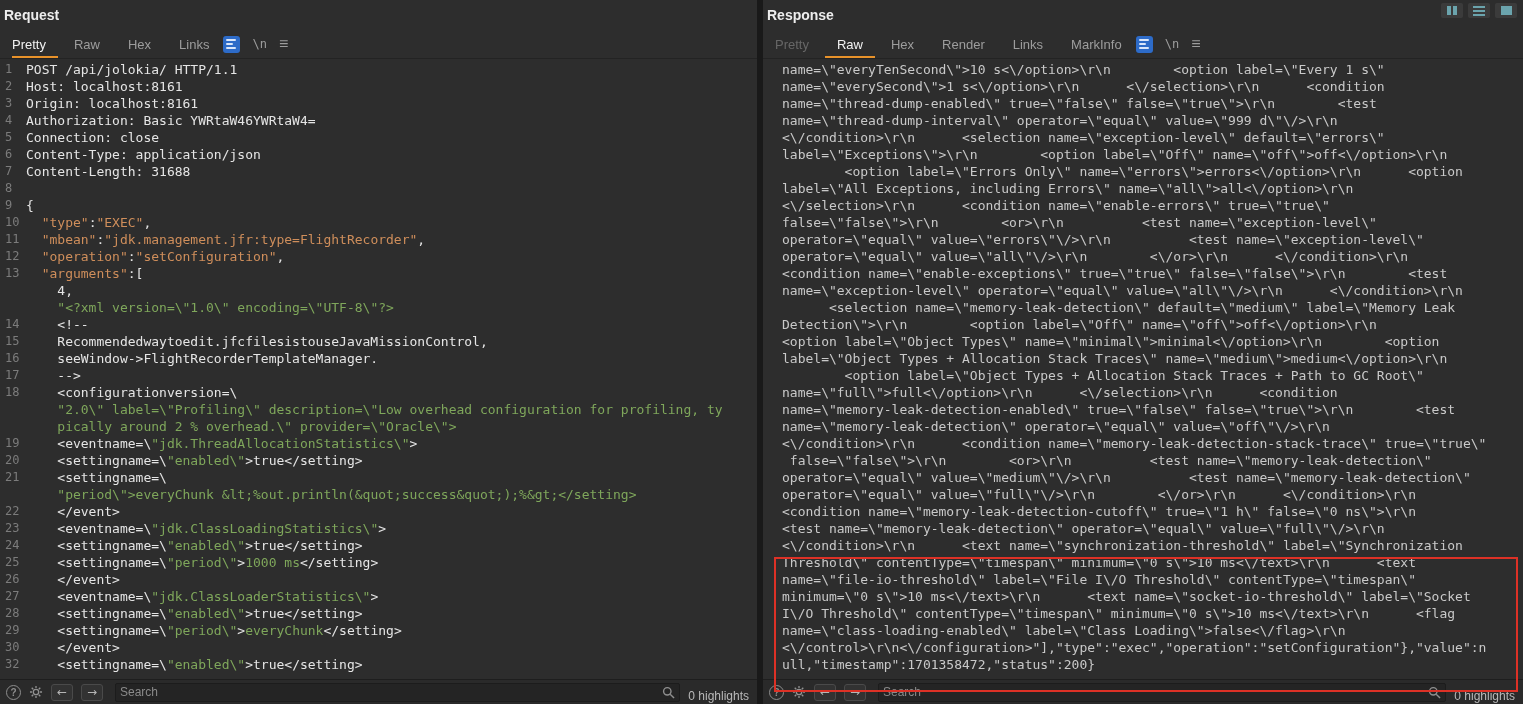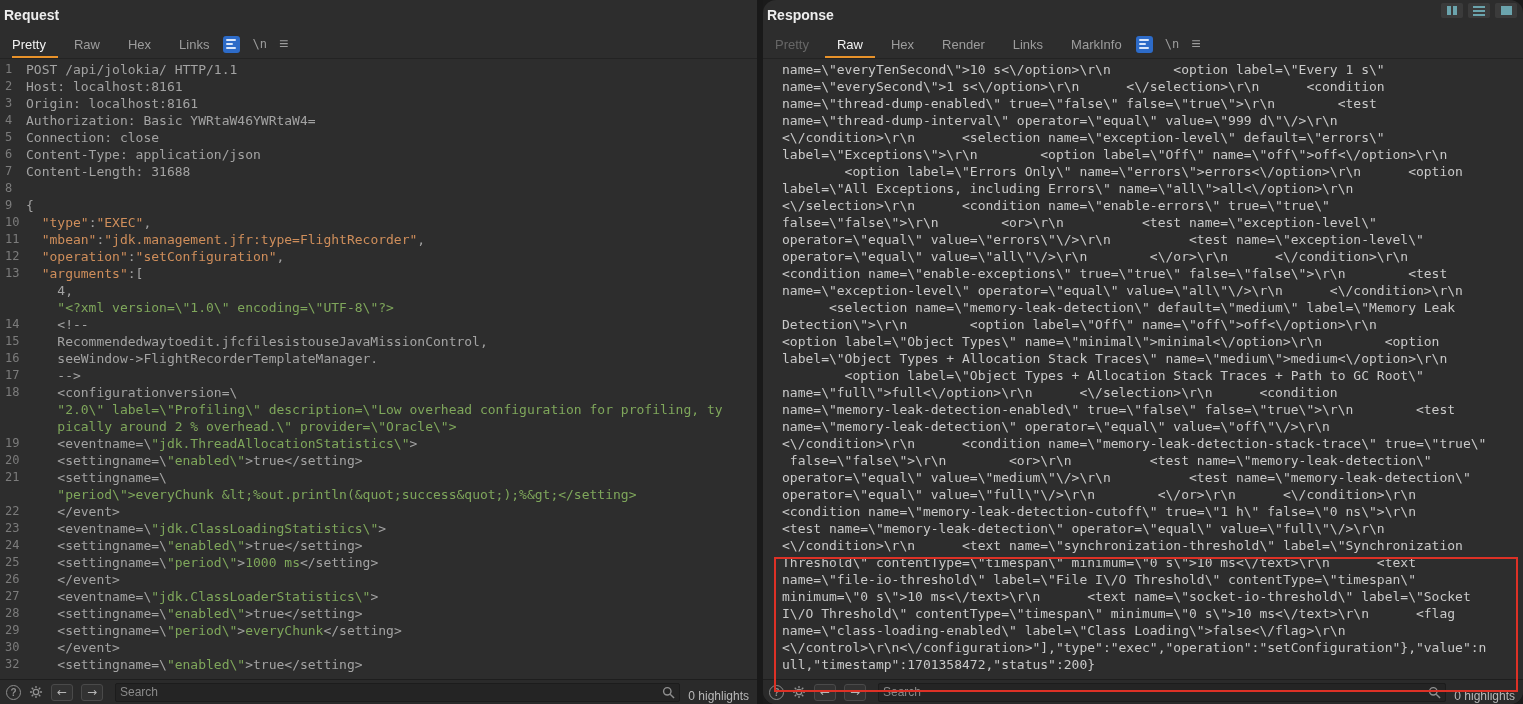--- a/index.html
+++ b/index.html
@@ -4,21 +4,21 @@
 <style>
   html,body { margin:0; padding:0; }
   body {
     width:1523px; height:704px; overflow:hidden;
     background:#1b1b1b; font-family:"Liberation Sans",sans-serif;
     -webkit-font-smoothing:antialiased;
   }
   .app { display:flex; width:1523px; height:704px; }
   .panel { display:flex; flex-direction:column; background:#2d2d2d; position:relative; overflow:hidden; }
   .panel.left { width:757px; flex:0 0 757px; }
-  .panel.right { flex:1 1 auto;border-radius:13px; }
+  .panel.right { flex:1 1 auto; }
   .divider { width:6px; flex:0 0 6px; background:#191919; cursor:col-resize; }
 
   .title-row { height:30px; flex:0 0 auto; display:flex; align-items:center; padding:0 4px; position:relative; }
   .panel-title { font-size:14px; font-weight:bold; color:#ededed; margin:0; }
 
   .tabs-row { height:28px; flex:0 0 auto; display:flex; align-items:center; justify-content:flex-start; padding:0 10px; border-bottom:1px solid #232323; }
   .tabs { display:flex; height:100%; align-items:stretch; }
   .tab { background:none; border:none; color:#9d9d9d; font-size:13px; padding:0 14px; cursor:pointer; font-family:inherit; position:relative; }
   .tab:first-child { padding-left:2px; }
   .tab.selected { color:#f2f2f2; }
@@ -39,21 +39,21 @@
   .layout-btn .vbar { width:4px; height:9px; background:#6ba4ad; }
   .layout-btn.rows { flex-direction:column; gap:2px; }
   .layout-btn .hbar { width:12px; height:2px; background:#6ba4ad; }
   .layout-btn .full { width:11px; height:9px; background:#6ba4ad; }
 
   .code-wrap { flex:1 1 auto; overflow:hidden; position:relative; }
   .code { padding-top:2px; font-family:"DejaVu Sans Mono","Liberation Mono",monospace; font-size:13px; line-height:17px; }
   .crow { height:17px; white-space:pre; display:flex; overflow:hidden; }
   .gut { flex:0 0 26px; padding-left:5px; box-sizing:border-box; color:#7c7c7c; font-size:12px; }
   .ctext { white-space:pre; }
-  .sg-p { color:#a3a3a3; }
+  .sg-p { color:#e5e5e5; }
   .sg-k { color:#cf8e5b; }
   .sg-s { color:#7fa75b; }
   .crow.resp { display:block; padding-left:19px; color:#c9c9c9; }
 
   .highlight-box { position:absolute; left:11px; right:5px; top:557px; height:131px; border:2px solid #dd3126; z-index:6; pointer-events:none; }
 
   .footer { height:24px; flex:0 0 auto; display:flex; align-items:center; gap:8px; padding:0 6px; background:#2a2a2a; border-top:1px solid #1e1e1e; position:relative; z-index:2; }
   .help-icon { width:15px; height:15px; flex:0 0 15px; border:1.5px solid #8d8d8d; border-radius:50%; color:#8d8d8d; font-size:10px; font-weight:bold; display:inline-flex; align-items:center; justify-content:center; box-sizing:border-box; cursor:pointer; }
   .icon-btn { display:inline-flex; align-items:center; cursor:pointer; }
   .nav-btn { width:22px; height:17px; background:#323232; border:1px solid #4a4a4a; border-radius:3px; color:#b5b5b5; font-size:12px; line-height:1; display:inline-flex; align-items:center; justify-content:center; cursor:pointer; padding:0; font-family:"DejaVu Sans",sans-serif; }

